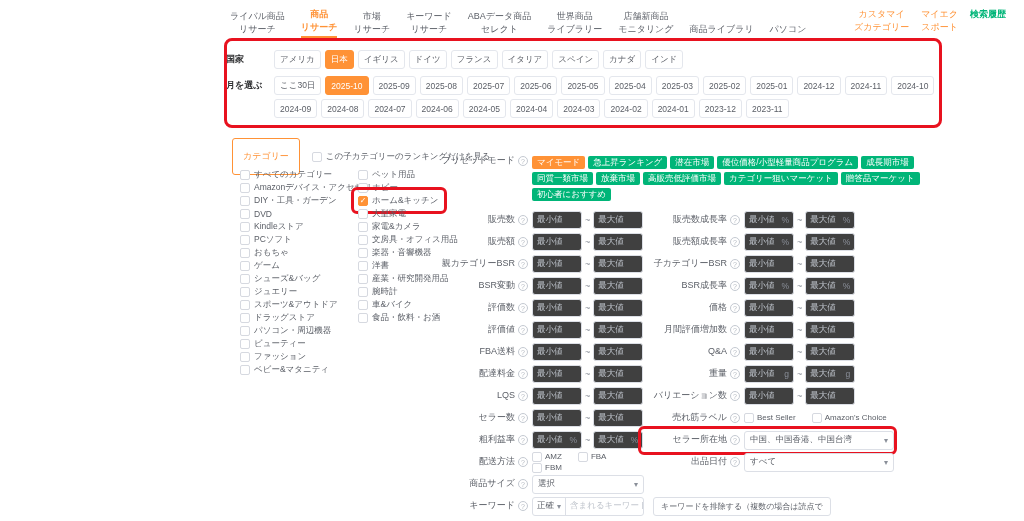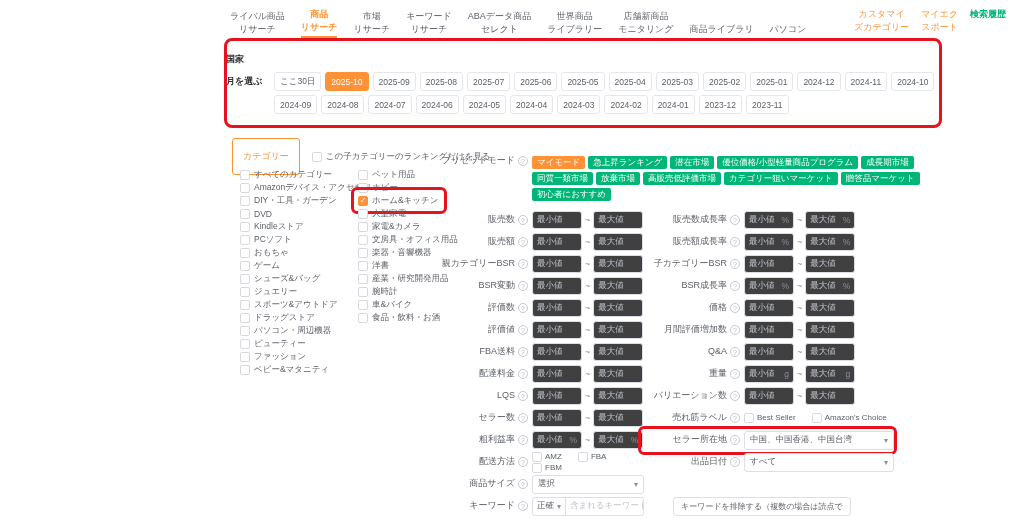--- a/index.html
+++ b/index.html
@@ -67,21 +67,21 @@
 .checks { flex-wrap:wrap; gap:1px 16px; line-height:10px;text-align:right; }
 .chk { display:inline-flex; align-items:center; gap:3px; font-size:8px; color:#5a5e66; cursor:pointer; white-space:nowrap; }
 
 .sel-box { border:1px solid #dcdfe6; border-radius:3px; height:19px; flex:1; display:flex; align-items:center; justify-content:space-between; padding:0 5px; font-size:8.5px; color:#5a5e66; background:#fff; cursor:pointer; white-space:nowrap; }
 .caret { color:#8a8f99; font-size:8px; margin-left:3px; }
 
 .kwgrp { display:flex; flex:1; border:1px solid #dcdfe6; border-radius:3px; height:19px; background:#fff; }
 .kw-sel { display:flex; align-items:center; padding:0 4px; border-right:1px solid #dcdfe6; font-size:8.5px; color:#5a5e66; cursor:pointer; }
 .kw-input { flex:1; display:flex; align-items:center; padding:0 4px; font-size:8.5px; color:#bfc4cc; white-space:nowrap; overflow:hidden; }
 
-.btnwrap { max-width:none; flex:none; margin-left:20px;padding-left:9px; }
+.btnwrap { max-width:none; flex:none; margin-left:0;padding-left:9px; }
 .kw-btn { border:1px solid #dcdfe6; border-radius:3px; height:19px; display:flex; align-items:center; padding:0 7px; font-size:8px; color:#5a5e66; background:#fff; cursor:pointer; white-space:nowrap; }
 
 .qi { width:10px; height:10px; border:1px solid #c4c9d1; border-radius:50%; color:#b5bac2; font-size:7px; display:inline-flex; align-items:center; justify-content:center; flex-shrink:0; line-height:1; cursor:pointer; }
 </style>
 </head>
 <body>
 
 <div id="page">
 
   <div id="topnav">
@@ -110,20 +110,31 @@
 スポート</div>
         <div class="nav-link green">検索履歴</div>
       </div>
   </div>
 
   <div class="red-frame" style="left:224px;top:38px;width:718px;height:90px"></div>
 
   <div id="filter-sec">
     <div class="fl-row">
       <span class="sec-label">国家</span>
+      <div class="pill-row" id="country-pills">
+          <span class="pill">アメリカ</span>
+          <span class="pill sel">日本</span>
+          <span class="pill">イギリス</span>
+          <span class="pill">ドイツ</span>
+          <span class="pill">フランス</span>
+          <span class="pill">イタリア</span>
+          <span class="pill">スペイン</span>
+          <span class="pill">カナダ</span>
+          <span class="pill">インド</span>
+        </div>
     </div>
     <div class="fl-row">
       <span class="sec-label">月を選ぶ</span>
       <div>
         <div class="pill-row" id="month-row-0">
             <span class="pill">ここ30日</span>
             <span class="pill sel">2025-10</span>
             <span class="pill">2025-09</span>
             <span class="pill">2025-08</span>
             <span class="pill">2025-07</span>

